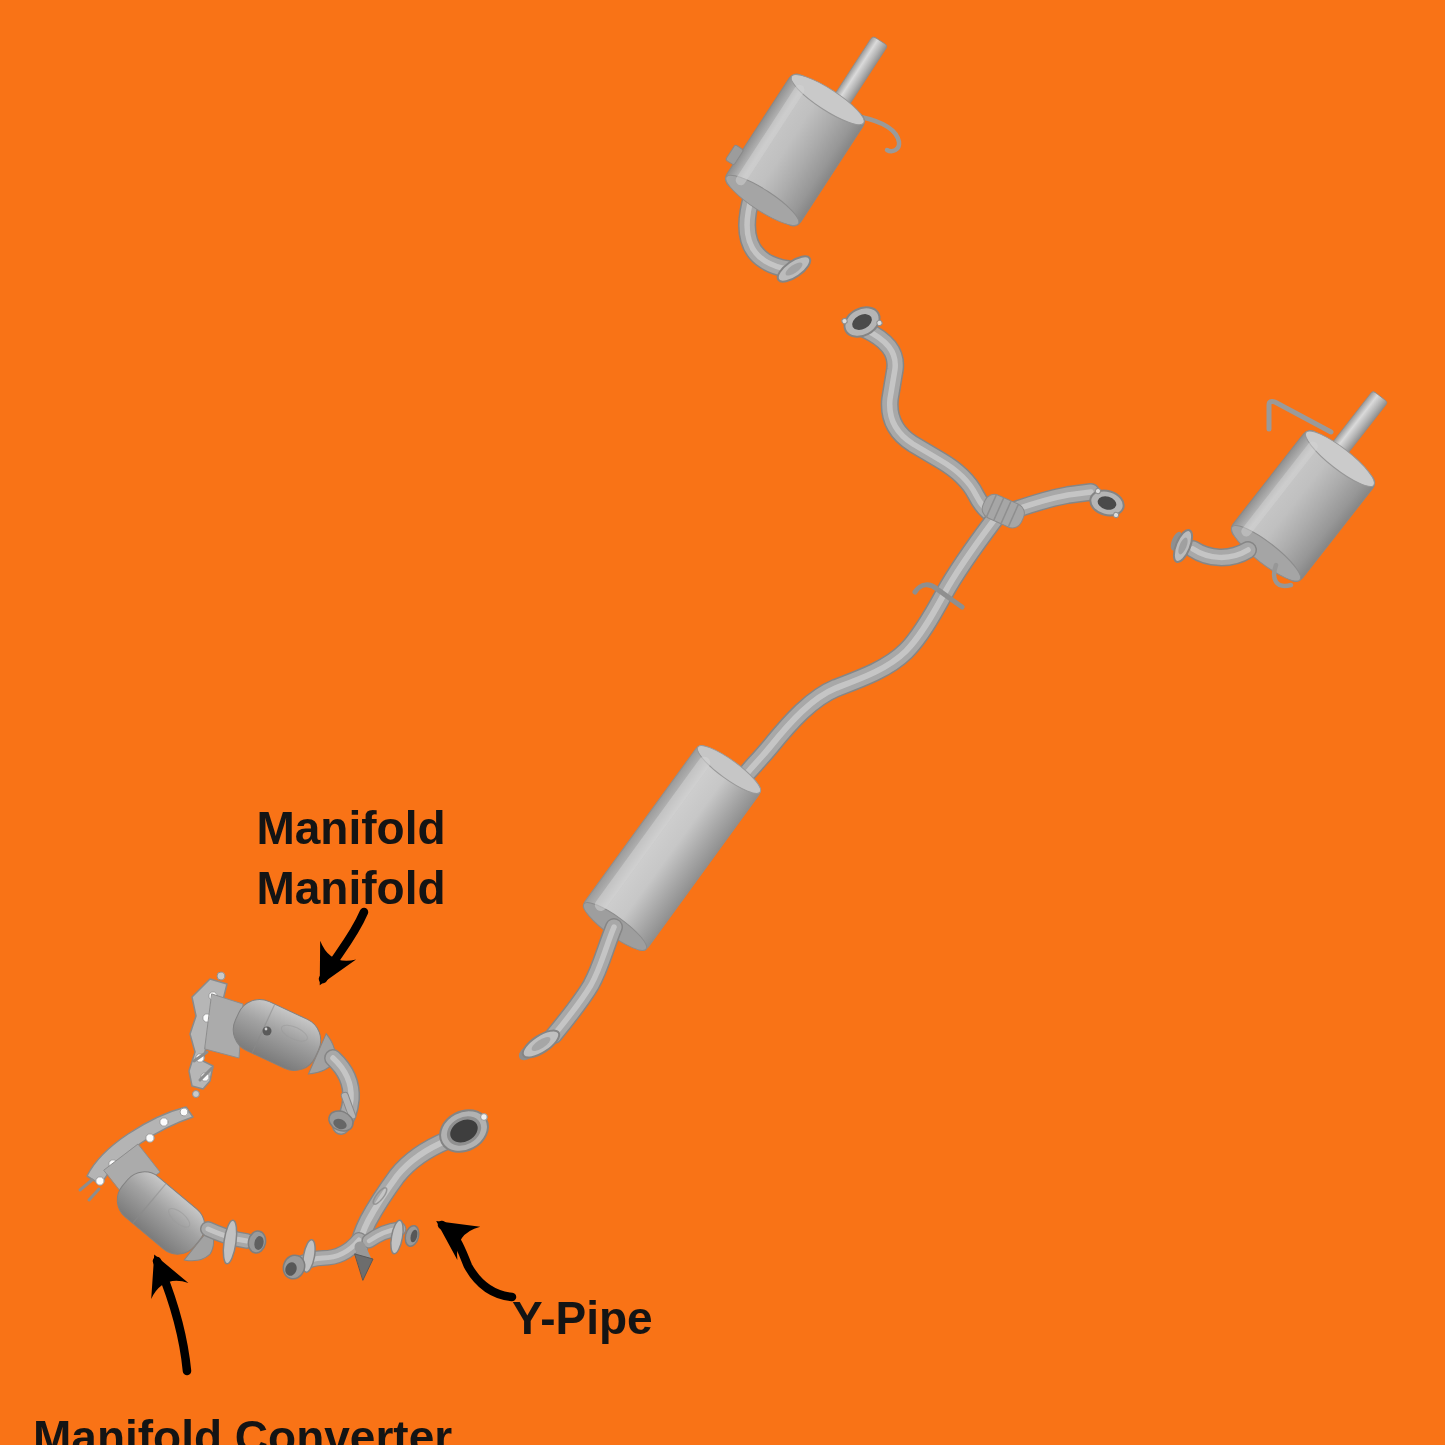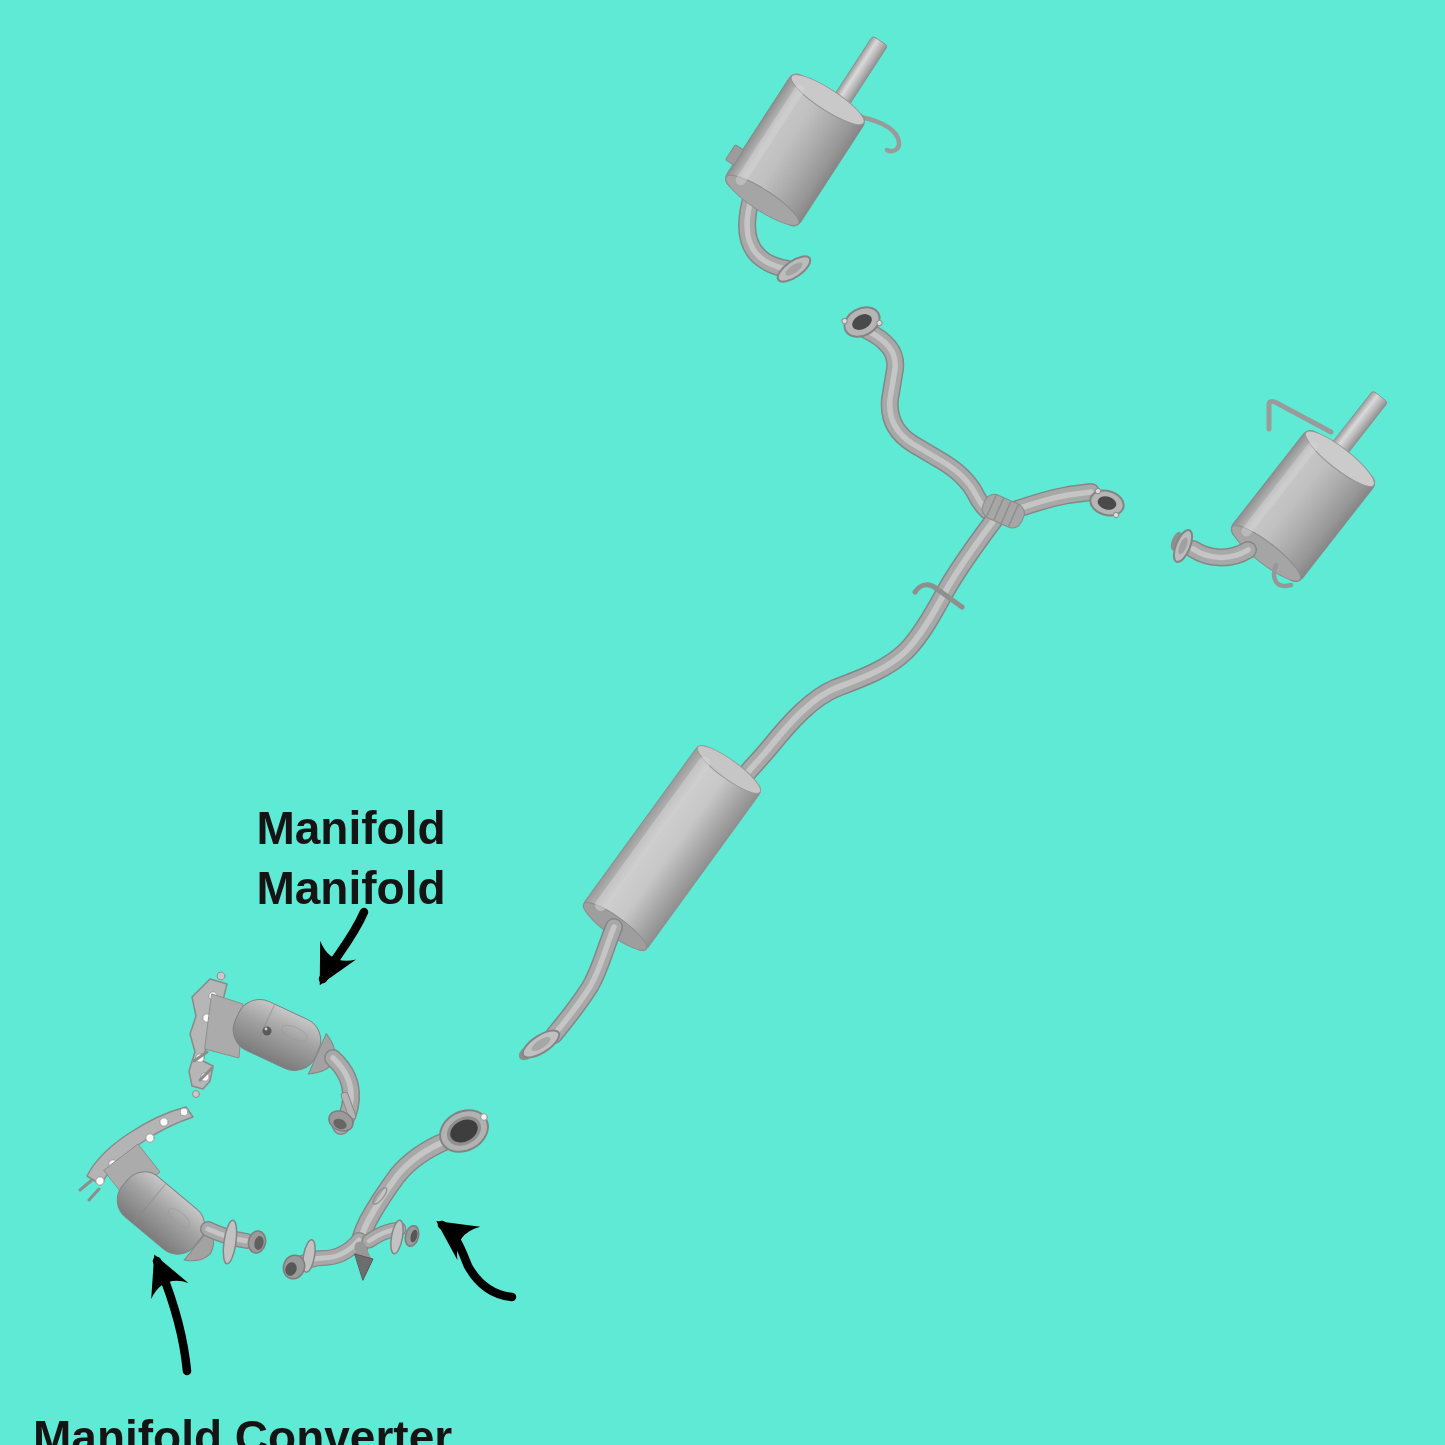--- a/index.html
+++ b/index.html
@@ -1,17 +1,17 @@
 <!DOCTYPE html>
 <html><head>
 <meta charset="utf-8">
 <style>
   html,body{margin:0;padding:0;background:#ffffff;}
   .stage{
-    position:relative;width:1445px;height:1445px;background:#5eead4;
+    position:relative;width:1445px;height:1445px;background:#f97316;
     overflow:hidden;font-family:"Liberation Sans",sans-serif;
   }
   .stage svg{position:absolute;left:0;top:0;}
   .label{
     position:absolute;color:#141414;font-weight:700;font-size:46px;
     line-height:60px;white-space:nowrap;user-select:none;
   }
   .label-top{left:222px;top:798px;width:258px;text-align:center;white-space:normal;}
   .label-top span{display:block;}
   .label-ypipe{left:512px;top:1288px;}
@@ -274,14 +274,15 @@
     <path d="M 364,912 C 352,940 334,958 323,979" marker-end="url(#ah)"></path>
     <path d="M 187,1371 C 183,1330 172,1296 157,1261" marker-end="url(#ah)"></path>
     <path d="M 512,1297 C 492,1295 478,1284 468,1266 C 462,1252 458,1236 442,1225" marker-end="url(#ah)"></path>
   </g>
 </svg>
 
   <div class="label label-top">
     <span>Manifold</span>
     <span>Manifold</span>
   </div>
+  <div class="label label-ypipe">Y-Pipe</div>
   <div class="label label-bottom">Manifold Converter</div>
 </div>
 
 </body></html>

